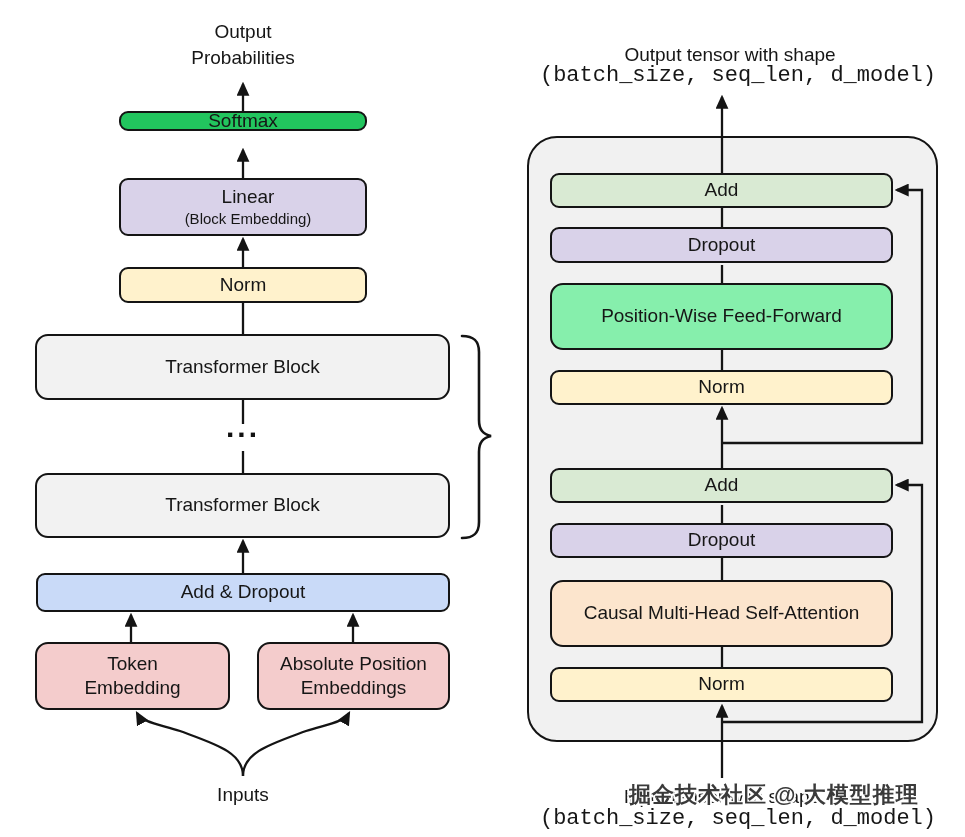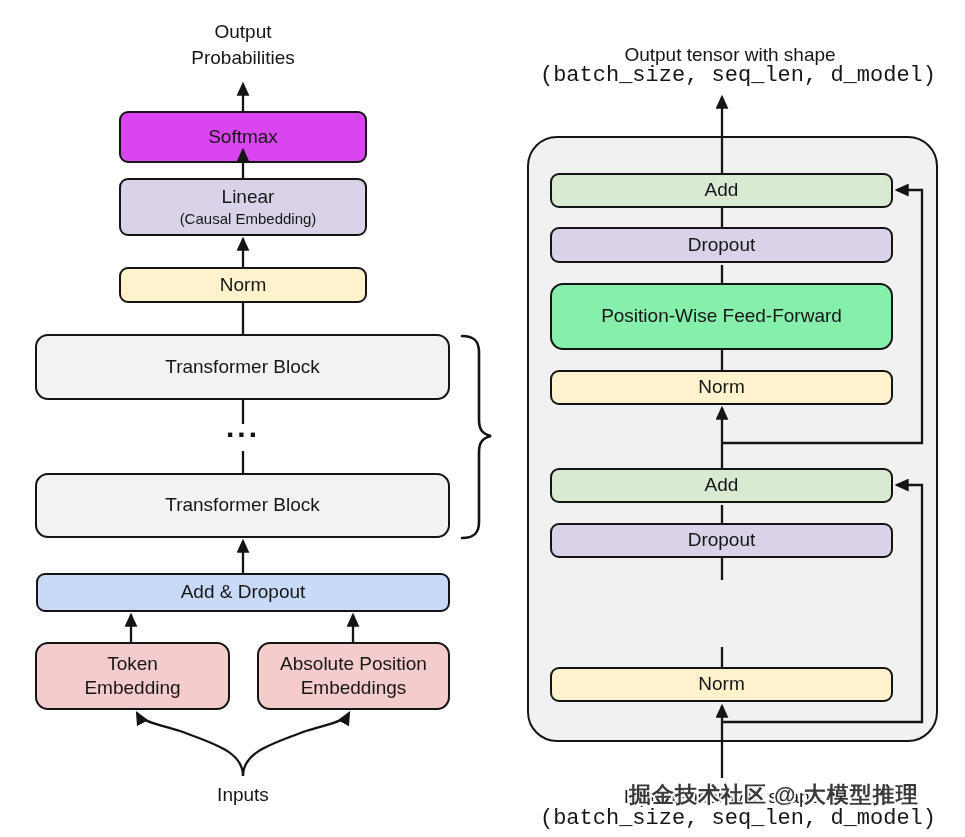--- a/index.html
+++ b/index.html
@@ -43,25 +43,25 @@
   }
 </style>
 </head>
 <body>
 
 <div id="canvas">
 
   <div class="caption" style="left:118px;top:19px;width:250px;">Output
 Probabilities</div>
 
-  <div class="box r8" style="left: 119px; top: 111px; width: 248px; height: 52px; background: #d946ef; text-align: center;">Softmax</div>
+  <div class="box r8" style="left: 119px; top: 111px; width: 248px; height: 20px; background: #22c55e; text-align: center;">Softmax</div>
 
   <div class="box r8 col" style="left: 119px; top: 178px; width: 248px; height: 58px; background: rgb(217, 210, 233); padding-left: 10px;">
     <div>Linear</div>
-    <div class="sub">(Causal Embedding)</div>
+    <div class="sub">(Block Embedding)</div>
   </div>
 
   <div class="box r8" style="left: 119px; top: 267px; width: 248px; height: 36px; background: rgb(255, 242, 204);">Norm</div>
 
   <div class="box r12" style="left: 35px; top: 334px; width: 415px; height: 66px; background: rgb(242, 242, 242);">Transformer Block</div>
 
   <div class="ellipsis" style="left:226px;top:410px;">...</div>
 
   <div class="box r12" style="left: 35px; top: 473px; width: 415px; height: 65px; background: rgb(242, 242, 242);">Transformer Block</div>
 
@@ -85,20 +85,21 @@
   <div class="box r8" style="left: 550px; top: 227px; width: 343px; height: 36px; background: rgb(217, 210, 233);">Dropout</div>
 
   <div class="box r12" style="left: 550px; top: 283px; width: 343px; height: 67px; background: #86efac;">Position-Wise Feed-Forward</div>
 
   <div class="box r8" style="left: 550px; top: 370px; width: 343px; height: 35px; background: rgb(255, 242, 204);">Norm</div>
 
   <div class="box r8" style="left: 550px; top: 468px; width: 343px; height: 35px; background: rgb(217, 234, 211);">Add</div>
 
   <div class="box r8" style="left: 550px; top: 523px; width: 343px; height: 35px; background: rgb(217, 210, 233);">Dropout</div>
 
+  <div class="box r12" style="left: 550px; top: 580px; width: 343px; height: 67px; background: rgb(252, 229, 205);">Causal Multi-Head Self-Attention</div>
 
   <div class="box r8" style="left: 550px; top: 667px; width: 343px; height: 35px; background: rgb(255, 242, 204);">Norm</div>
 
   <div class="caption" style="left:522px;top:784px;width:400px;">Input tensor with shape</div>
   <div class="caption mono" style="left:524px;top:807px;width:428px;">(batch_size, seq_len, d_model)</div>
 
   <div id="watermark">掘金技术社区 @ 大模型推理</div>
 
   <svg id="connector-svg" width="965" height="837" viewBox="0 0 965 837">
     <defs>

